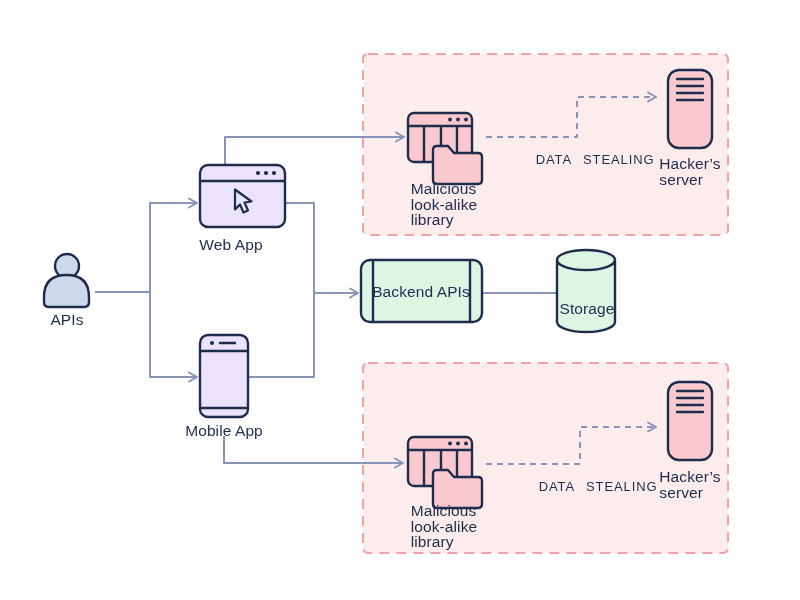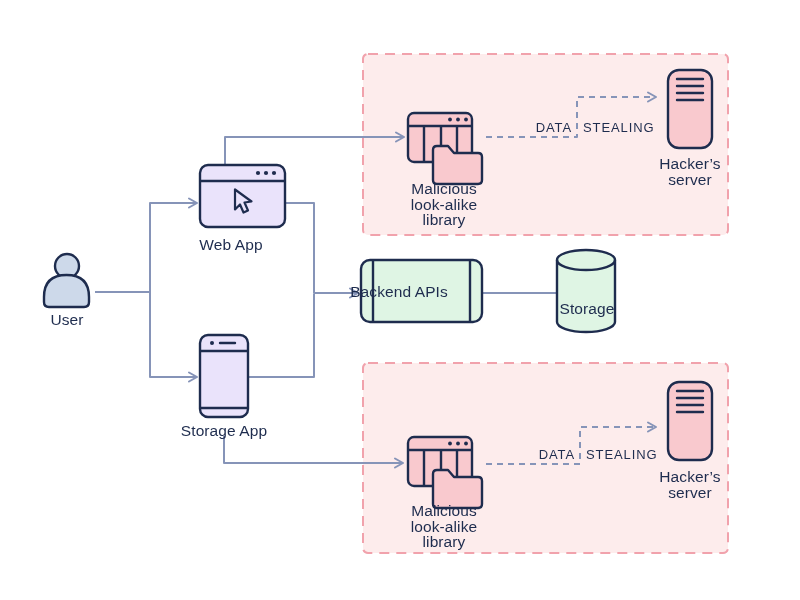--- a/index.html
+++ b/index.html
@@ -2,28 +2,28 @@
 <html><head>
 <meta charset="utf-8">
 <style>
   html,body{margin:0;padding:0;background:#ffffff;}
   .canvas{
     position:relative;width:800px;height:600px;background:#ffffff;
     font-family:"Liberation Sans",sans-serif;overflow:hidden;
   }
   .canvas svg{position:absolute;left:0;top:0;}
   .lbl{
-    position:absolute;transform:translateX(-50%);text-align:center;
+    position:absolute;transform:translateX(-50%);
     color:#1e2c4e;font-size:15.5px;font-weight:500;line-height:15.5px;
     letter-spacing:.1px;white-space:nowrap;
   }
   .lbl span{display:block;}
   .ds{
     position:absolute;color:#1e2c4e;font-size:13px;font-weight:500;
-    letter-spacing:.9px;line-height:13px;white-space:nowrap;
+    letter-spacing:.9px;line-height:13px;white-space:nowrap;margin-top:32px;
   }
 </style>
 </head>
 <body>
 
 <div class="canvas">
 
   <svg width="800" height="600" viewBox="0 0 800 600">
     <defs>
       <marker id="arrow" viewBox="0 0 12 12" markerWidth="12" markerHeight="12" refX="10" refY="6" orient="auto" markerUnits="userSpaceOnUse">
@@ -110,27 +110,27 @@
       <rect x="668" y="70" width="44" height="78" rx="11" fill="#f9c9ce"></rect>
       <path d="M677 79 H703 M677 86 H703 M677 93 H703 M677 100 H703"></path>
     </g>
 
     <g stroke="#1e2c4e" stroke-width="2.4" fill="none" stroke-linecap="round">
       <rect x="668" y="382" width="44" height="78" rx="11" fill="#f9c9ce"></rect>
       <path d="M677 391 H703 M677 398 H703 M677 405 H703 M677 412 H703"></path>
     </g>
   </svg>
 
-  <div class="lbl" style="left:67px;top:312px">User</div>
+  <div class="lbl" style="left:67px;top:312px">APIs</div>
 
   <div class="lbl" style="left:231px;top:237px">Web App</div>
 
-  <div class="lbl" style="left:224px;top:423px">Storage App</div>
+  <div class="lbl" style="left:224px;top:423px">Mobile App</div>
 
-  <div class="lbl" style="left:399px;top:284px">Backend APIs</div>
+  <div class="lbl" style="left:421px;top:284px">Backend APIs</div>
 
   <div class="lbl" style="left:587px;top:301px">Storage</div>
 
   <div class="lbl" style="left:444px;top:181px">
     <span>Malicious</span>
     <span>look-alike</span>
     <span>library</span>
   </div>
 
   <div class="lbl" style="left:690px;top:156px">

